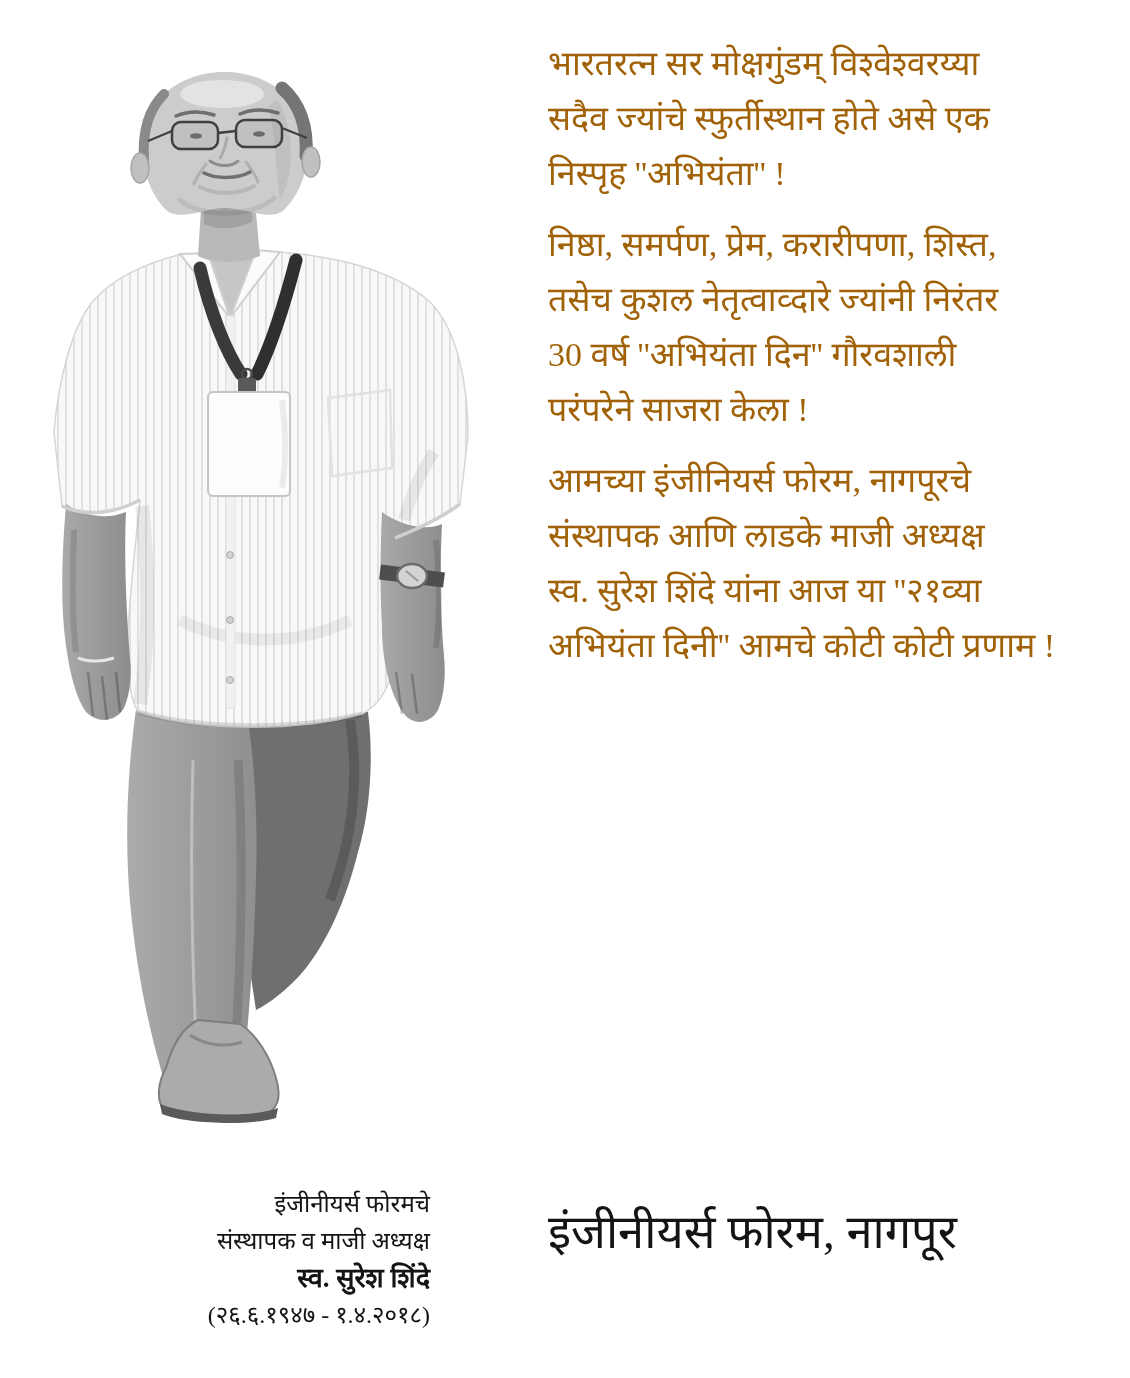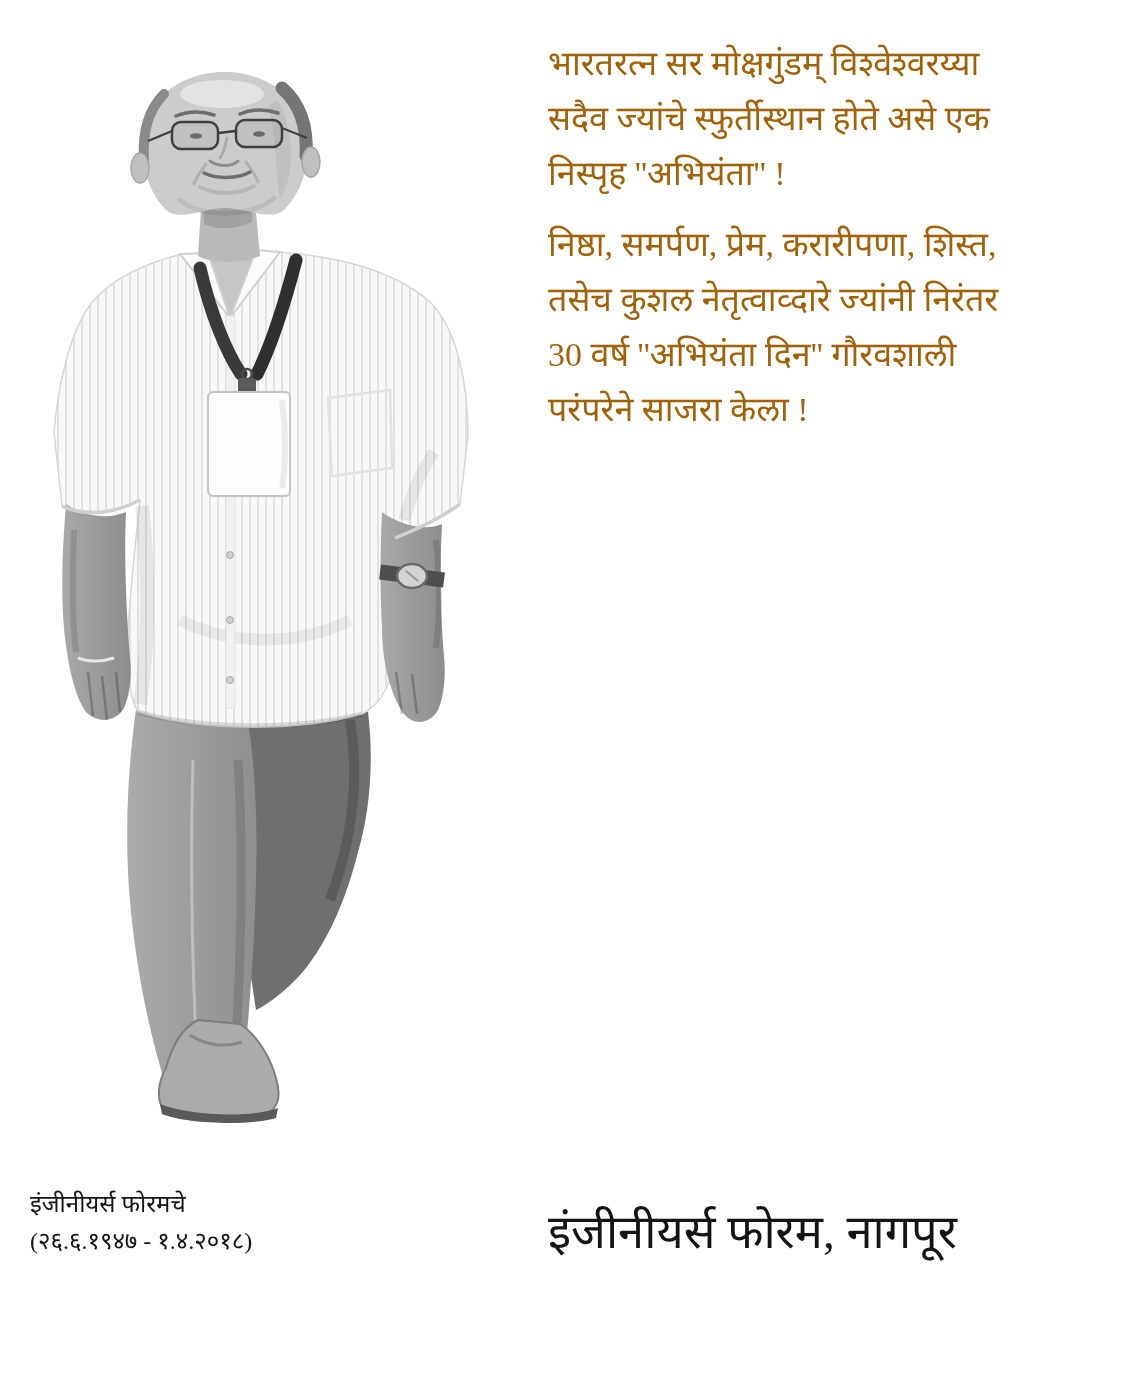--- a/index.html
+++ b/index.html
@@ -25,21 +25,21 @@
     height: 1100px;
     margin: 0;
   }
   .photo svg { display: block; width: 100%; height: 100%; }
 
   .caption {
     position: absolute;
     left: 30px;
     top: 1186px;
     width: 400px;
-    text-align: left;
+    text-align: right;
     font-size: 24px;
     line-height: 37px;
     color: #141414;
   }
   .caption .caption-name {
     font-size: 27px;
     font-weight: bold;
   }
 
   .tribute {
@@ -202,28 +202,34 @@
         <circle cx="217" cy="314" r="5" fill="none" stroke="#4a4a4a" stroke-width="2.5"></circle>
         <rect x="208" y="318" width="18" height="16" rx="3" fill="#5a5a5a"></rect>
         <rect x="178" y="332" width="82" height="104" rx="5" fill="#fdfdfd" stroke="#c4c4c4" stroke-width="2"></rect>
         <path d="M252,340 C256,370 256,404 252,428" stroke="rgba(0,0,0,0.07)" stroke-width="6" fill="none"></path>
       </g>
     </svg>
   </figure>
 
   <div class="caption">
     <div>इंजीनीयर्स फोरमचे</div>
+    <div>संस्थापक व माजी अध्यक्ष</div>
+    <div class="caption-name">स्व. सुरेश शिंदे</div>
     <div>(२६.६.१९४७ - १.४.२०१८)</div>
   </div>
 
   <div class="tribute">
     <p>भारतरत्न सर मोक्षगुंडम् विश्वेश्वरय्या
 सदैव ज्यांचे स्फुर्तीस्थान होते असे एक
 निस्पृह ''अभियंता'' !</p>
     <p>निष्ठा, समर्पण, प्रेम, करारीपणा, शिस्त,
 तसेच कुशल नेतृत्वाव्दारे ज्यांनी निरंतर
 30 वर्ष ''अभियंता दिन'' गौरवशाली
 परंपरेने साजरा केला !</p>
+    <p>आमच्या इंजीनियर्स फोरम, नागपूरचे
+संस्थापक आणि लाडके माजी अध्यक्ष
+स्व. सुरेश शिंदे यांना आज या ''२१व्या
+अभियंता दिनी'' आमचे कोटी कोटी प्रणाम !</p>
   </div>
 
   <div class="signature">इंजीनीयर्स फोरम, नागपूर</div>
 
 </div>
 
 </body></html>

